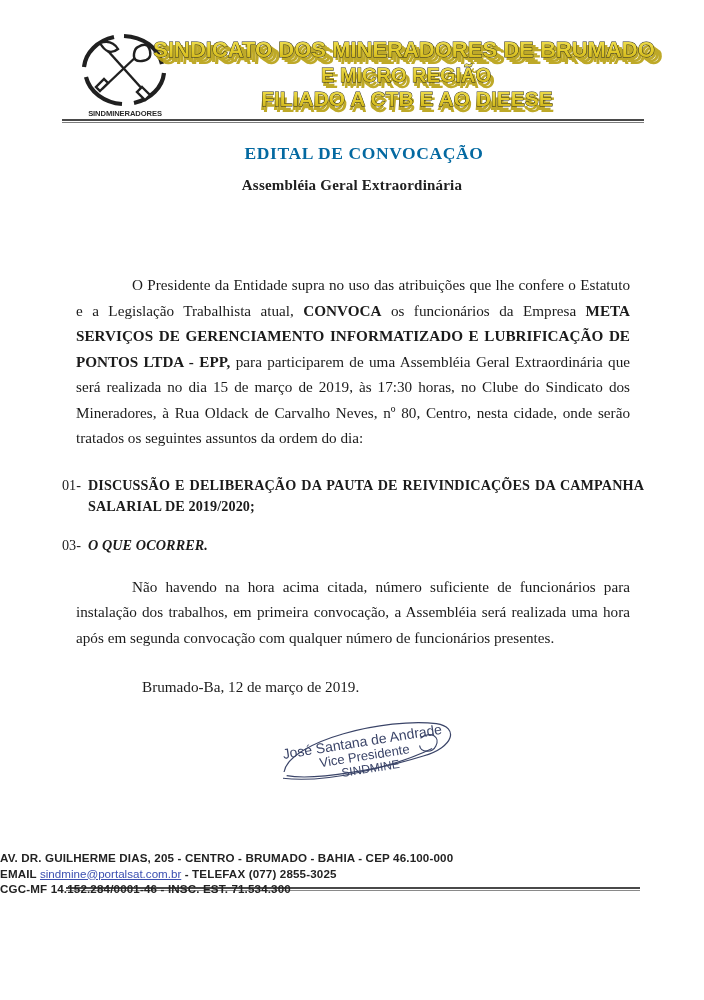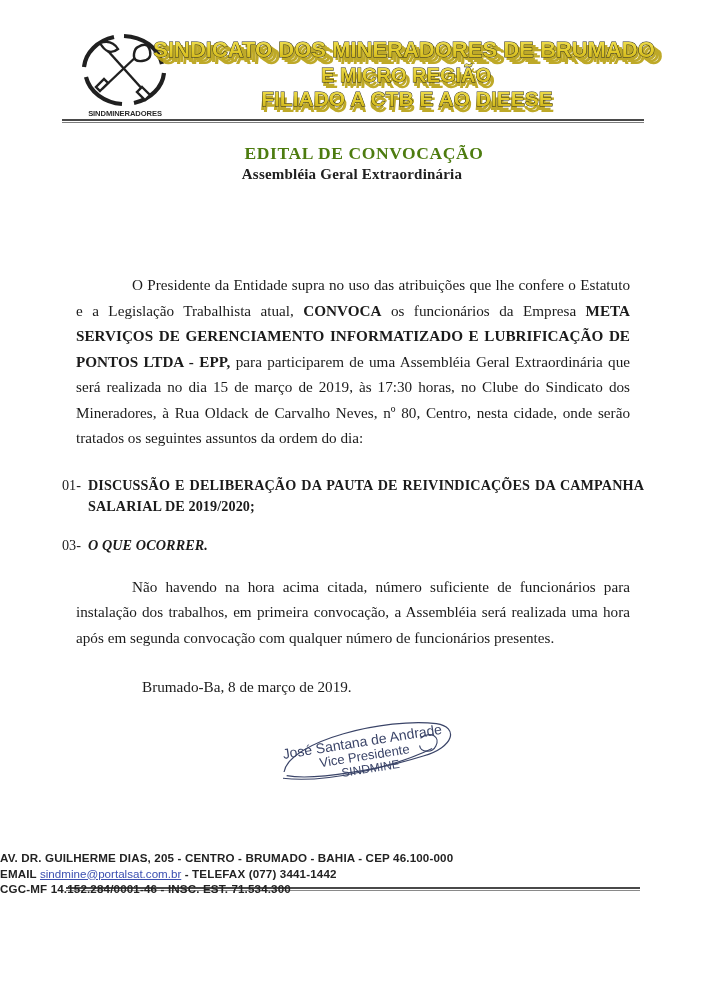--- a/index.html
+++ b/index.html
@@ -87,32 +87,32 @@
     left: 0;
     top: 143px;
     width: 704px;
     text-align: center;
   }
   .doc-title .t1 {
     font-family: "Liberation Serif", "DejaVu Serif", serif;
     font-weight: bold;
     font-size: 17.5px;
     letter-spacing: 0.6px;
-    color: #4d7c0f;
+    color: #0369a1;
     line-height: 21px;
     padding-left: 24px;
   }
   .doc-title .t2 {
     font-family: "Liberation Serif", "DejaVu Serif", serif;
     font-weight: bold;
     font-size: 15px;
     letter-spacing: 0.2px;
     color: #202020;
     line-height: 19px;
-    margin-top: 1px;
+    margin-top: 12px;
   }
 
   
   .body-wrap {
     position: absolute;
     left: 62px;
     top: 258px;
     width: 582px;
   }
   .para {
@@ -300,21 +300,21 @@
 
       <div class="item last">
         <span class="num">03-</span>
         <span class="txt">O QUE OCORRER.</span>
       </div>
 
     </div>
 
     <p class="para indent closing">Não havendo na hora acima citada, número suficiente de funcionários para instalação dos trabalhos, em primeira convocação, a Assembléia será realizada uma hora após em segunda convocação com qualquer número de funcionários presentes.</p>
 
-    <div class="datestamp">Brumado-Ba, 8 de março de 2019.</div>
+    <div class="datestamp">Brumado-Ba, 12 de março de 2019.</div>
   </div>
 
   <div class="signature">
     <svg width="200" height="68" viewBox="0 0 200 68">
       <g transform="rotate(-9 100 34)">
 
         <path d="M10 40 C 20 10, 120 2, 168 16 C 190 23, 182 42, 150 46 C 110 52, 40 54, 12 44" fill="none" stroke="#3a4468" stroke-width="1.2"></path>
         <path d="M150 28 c 12 -6 20 2 14 10 c -5 7 -16 4 -16 -3" fill="none" stroke="#3a4468" stroke-width="1.2"></path>
         <path d="M8 46 C 50 58, 120 52, 160 40" fill="none" stroke="#3a4468" stroke-width="1.1"></path>
         <g font-family="Liberation Sans, DejaVu Sans, sans-serif" fill="#3a4468" text-anchor="middle">
@@ -328,17 +328,17 @@
 
   <div class="rule-bottom">
     <div class="ln1"></div>
       <div class="ln2"></div>
   </div>
 
   <div class="footer">
     <div class="fline">AV. DR. GUILHERME DIAS, 205 - CENTRO - BRUMADO - BAHIA - CEP 46.100-000</div>
     <div class="fline"><span>EMAIL</span>
       <span class="email-link">sindmine@portalsat.com.br</span>
-      <span>- TELEFAX (077) 3441-1442</span></div>
+      <span>- TELEFAX (077) 2855-3025</span></div>
     <div class="fline">CGC-MF 14.152.284/0001-46 - INSC. EST. 71.534.300</div>
   </div>
 
 </div>
 
 </body></html>

